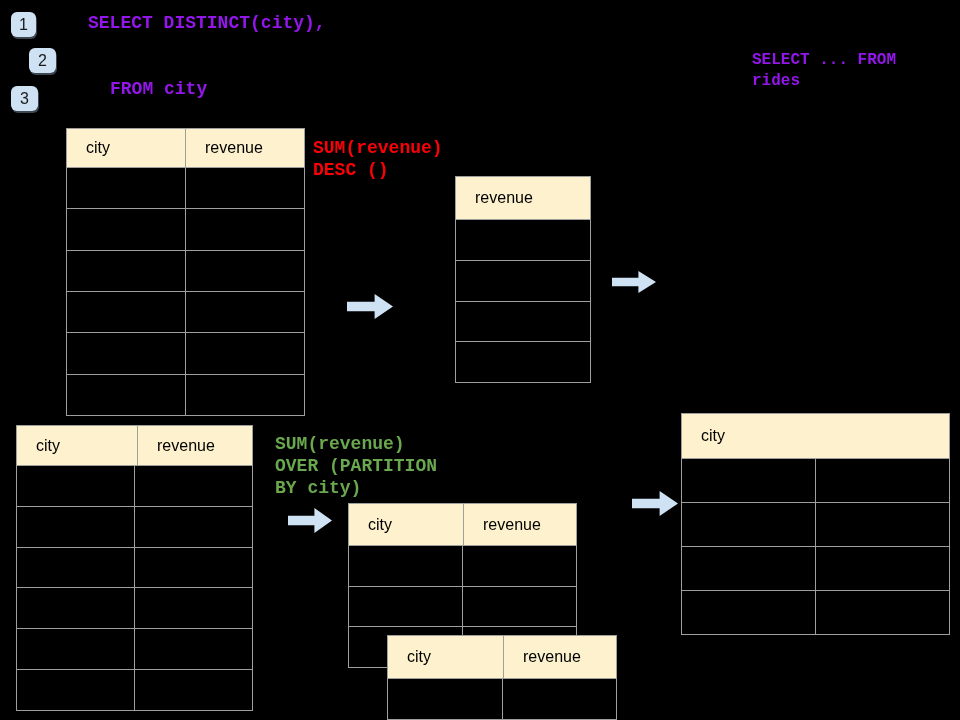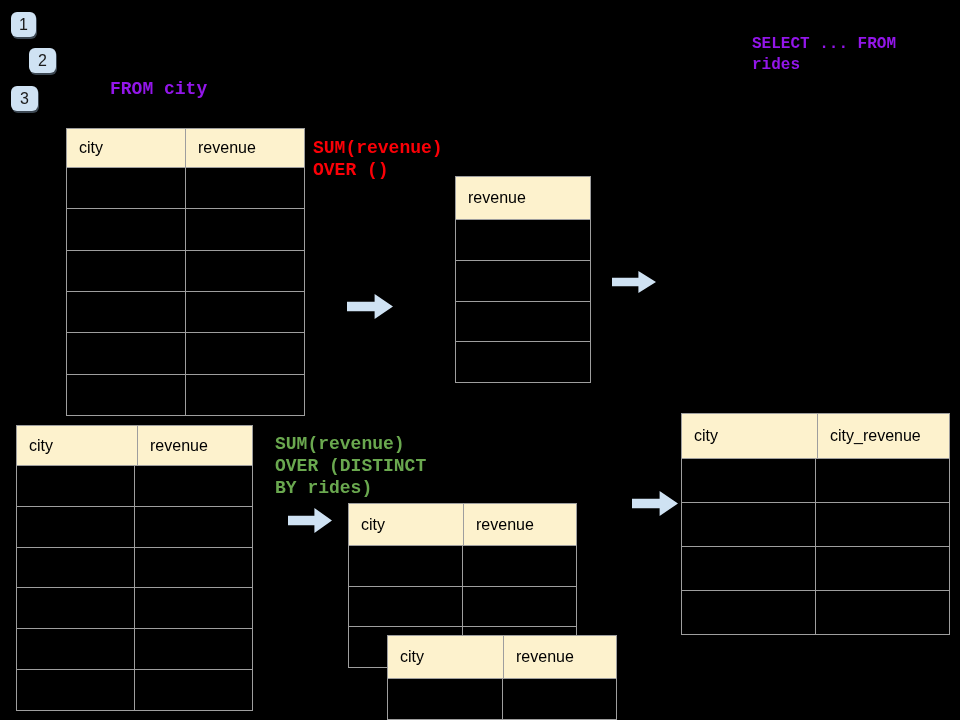--- a/index.html
+++ b/index.html
@@ -14,30 +14,30 @@
   }
   html,body{margin:0;padding:0;background:#000;}
   .stage{position:relative;width:960px;height:720px;background:var(--background);overflow:hidden;
          font-family:"Liberation Sans",sans-serif;}
   
   .code{position:absolute;font-family:"Liberation Mono",monospace;font-weight:bold;
         font-size:18px;line-height:22px;white-space:pre;letter-spacing:0;}
   .purple{color:var(--sql-purple);}
   .red{color:var(--sql-red);}
   .green{color:var(--sql-green);}
-  .note{font-size:16px;line-height:21px;}
+  .note{font-size:16px;line-height:21px;margin-top:16px;}
   
   .badge{position:absolute;background:var(--badge-fill);border-radius:6px;
          display:flex;align-items:center;justify-content:center;
          font-size:16px;color:#1a1a1a;box-shadow:1px 2px 0 rgba(110,130,150,.55);}
   
   .tbl{position:absolute;background:#000;border:1px solid var(--table-border);
        display:flex;flex-direction:column;box-sizing:border-box;}
   .thead{display:flex;background:var(--table-header-fill);flex:none;height:var(--hh);}
-  .th{display:flex;align-items:center;padding-left:12px;box-sizing:border-box;
+  .th{display:flex;align-items:center;padding-left:19px;box-sizing:border-box;
       font-size:16px;color:#000;flex:1;}
   .c1{flex:none;width:var(--c1);}
   .th:not(:last-child),.td:not(:last-child){border-right:1px solid var(--table-border);}
   .tbody{flex:1;display:flex;flex-direction:column;}
   .tr{flex:1;display:flex;border-top:1px solid var(--table-border);}
   .td{flex:1;box-sizing:border-box;}
   #t1{left:66px;top:128px;width:239px;height:288px;--c1:119px;--hh:38px;}
   #t2{left:455px;top:176px;width:136px;height:207px;--hh:42px;}
   #t3{left:16px;top:425px;width:237px;height:286px;--c1:121px;--hh:39px;}
   #t4{left:348px;top:503px;width:229px;height:165px;--c1:115px;--hh:41px;}
@@ -53,31 +53,32 @@
 </style>
 </head>
 <body>
 
 <div class="stage">
 
   <div class="badge" style="left:11px;top:12px;width:25px;height:25px;">1</div>
   <div class="badge" style="left:29px;top:48px;width:27px;height:25px;">2</div>
   <div class="badge" style="left:11px;top:86px;width:27px;height:25px;">3</div>
 
+  <div class="code purple" style="left:88px;top:12px;">SELECT DISTINCT(city),</div>
   <div class="code purple" style="left:110px;top:78px;">FROM city</div>
 
   <div class="code purple note" style="left:752px;top:34px;"><span>SELECT ... FROM</span>
 <span>rides</span></div>
 
   <div class="code red" style="left:313px;top:137px;"><span>SUM(revenue)</span>
-<span>OVER ()</span></div>
+<span>DESC ()</span></div>
 
   <div class="code green" style="left:275px;top:433px;"><span>SUM(revenue)</span>
-<span>OVER (DISTINCT</span>
-<span>BY rides)</span></div>
+<span>OVER (PARTITION</span>
+<span>BY city)</span></div>
 
   <div class="tbl" id="t1">
     <div class="thead">
       <div class="th c1">city</div>
       <div class="th">revenue</div>
     </div>
     <div class="tbody">
         <div class="tr">
           <div class="td c1"></div>
           <div class="td"></div>
@@ -188,21 +189,20 @@
         <div class="tr">
           <div class="td c1"></div>
           <div class="td"></div>
         </div>
       </div>
   </div>
 
   <div class="tbl" id="t6">
     <div class="thead">
       <div class="th c1">city</div>
-      <div class="th">city_revenue</div>
     </div>
     <div class="tbody">
         <div class="tr">
           <div class="td c1"></div>
           <div class="td"></div>
         </div>
         <div class="tr">
           <div class="td c1"></div>
           <div class="td"></div>
         </div>

